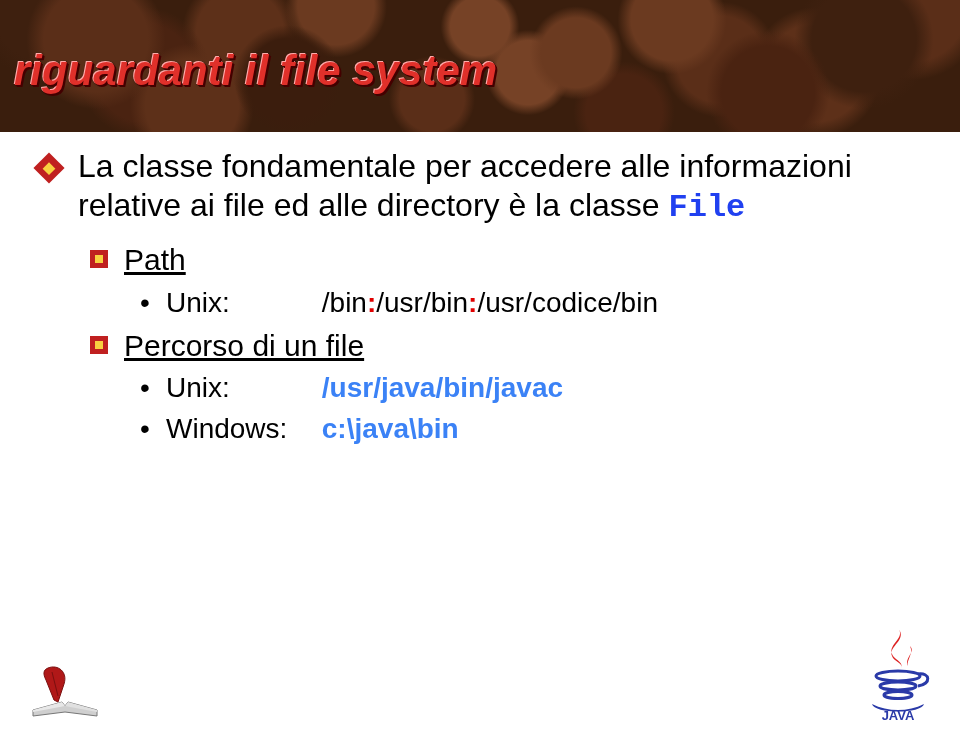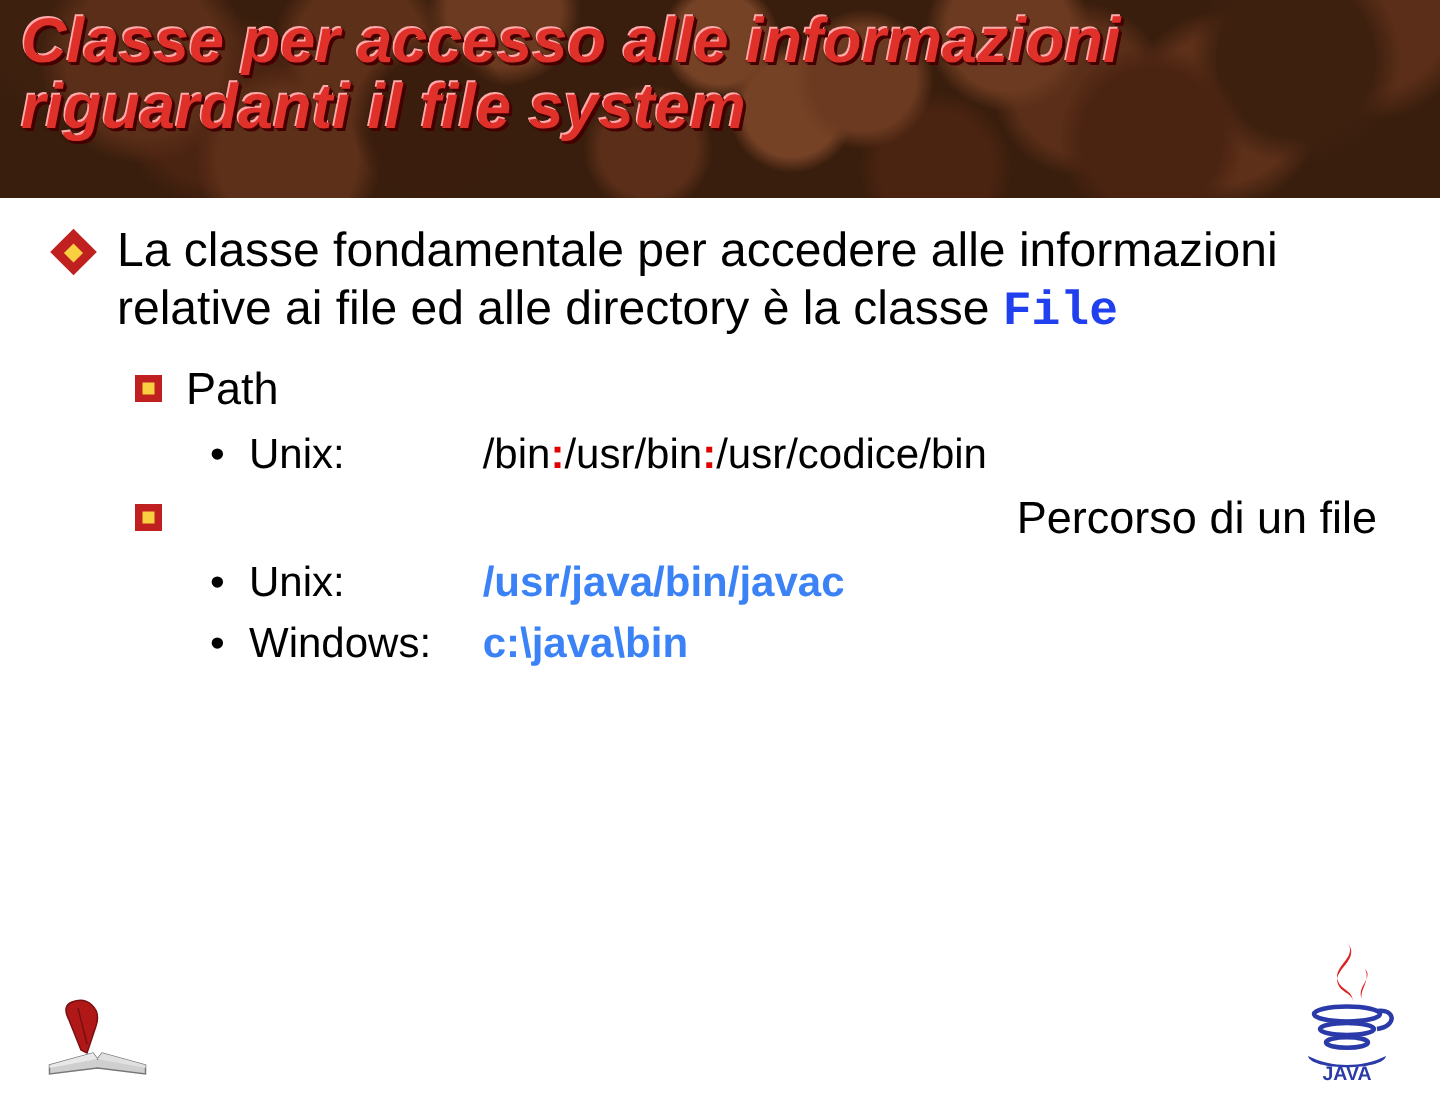--- a/index.html
+++ b/index.html
@@ -70,20 +70,21 @@
     top: 10px;
     width: 22px;
     height: 22px;
   }
   .b2 {
     font-size: 30px;
     line-height: 1.25;
     margin-bottom: 6px;
     padding-left: 86px;
     position: relative;
+    text-decoration: underline;
   }
   .b2 .bullet-icon {
     position: absolute;
     left: 52px;
     top: 9px;
     width: 20px;
     height: 20px;
   }
   .b3 {
     font-size: 28px;
@@ -143,21 +144,21 @@
     height: 100px;
   }
 </style>
 </head>
 <body>
 
 <div class="slide">
   <div class="header-bg"></div>
 
   <div class="title">
-    <span>Classe per accesso alle informazioni</span><br>
+    <br>
     <span>riguardanti il file system</span>
   </div>
 
   <div class="content">
 
     <div class="b1">
       <span class="bullet-icon">
         <span class="diamond-outer">
             <span class="diamond-inner"></span>
           </span>
@@ -174,21 +175,21 @@
       </span>
       <span>Path</span>
     </div>
 
     <div class="b3">
       <span class="col1">Unix:</span>
       <span class="col2"><span>/bin</span><span class="sep-red">:</span><span>/usr/bin</span><span class="sep-red">:</span><span>/usr/codice/bin</span></span>
     </div>
 
 
-    <div class="b2" style="margin-top:6px;text-align:right;">
+    <div class="b2" style="margin-top:6px;">
       <span class="bullet-icon">
         <span class="square-outer">
             <span class="square-inner"></span>
           </span>
       </span>
       <span>Percorso di un file</span>
     </div>
 
     <div class="b3">
       <span class="col1">Unix:</span>

